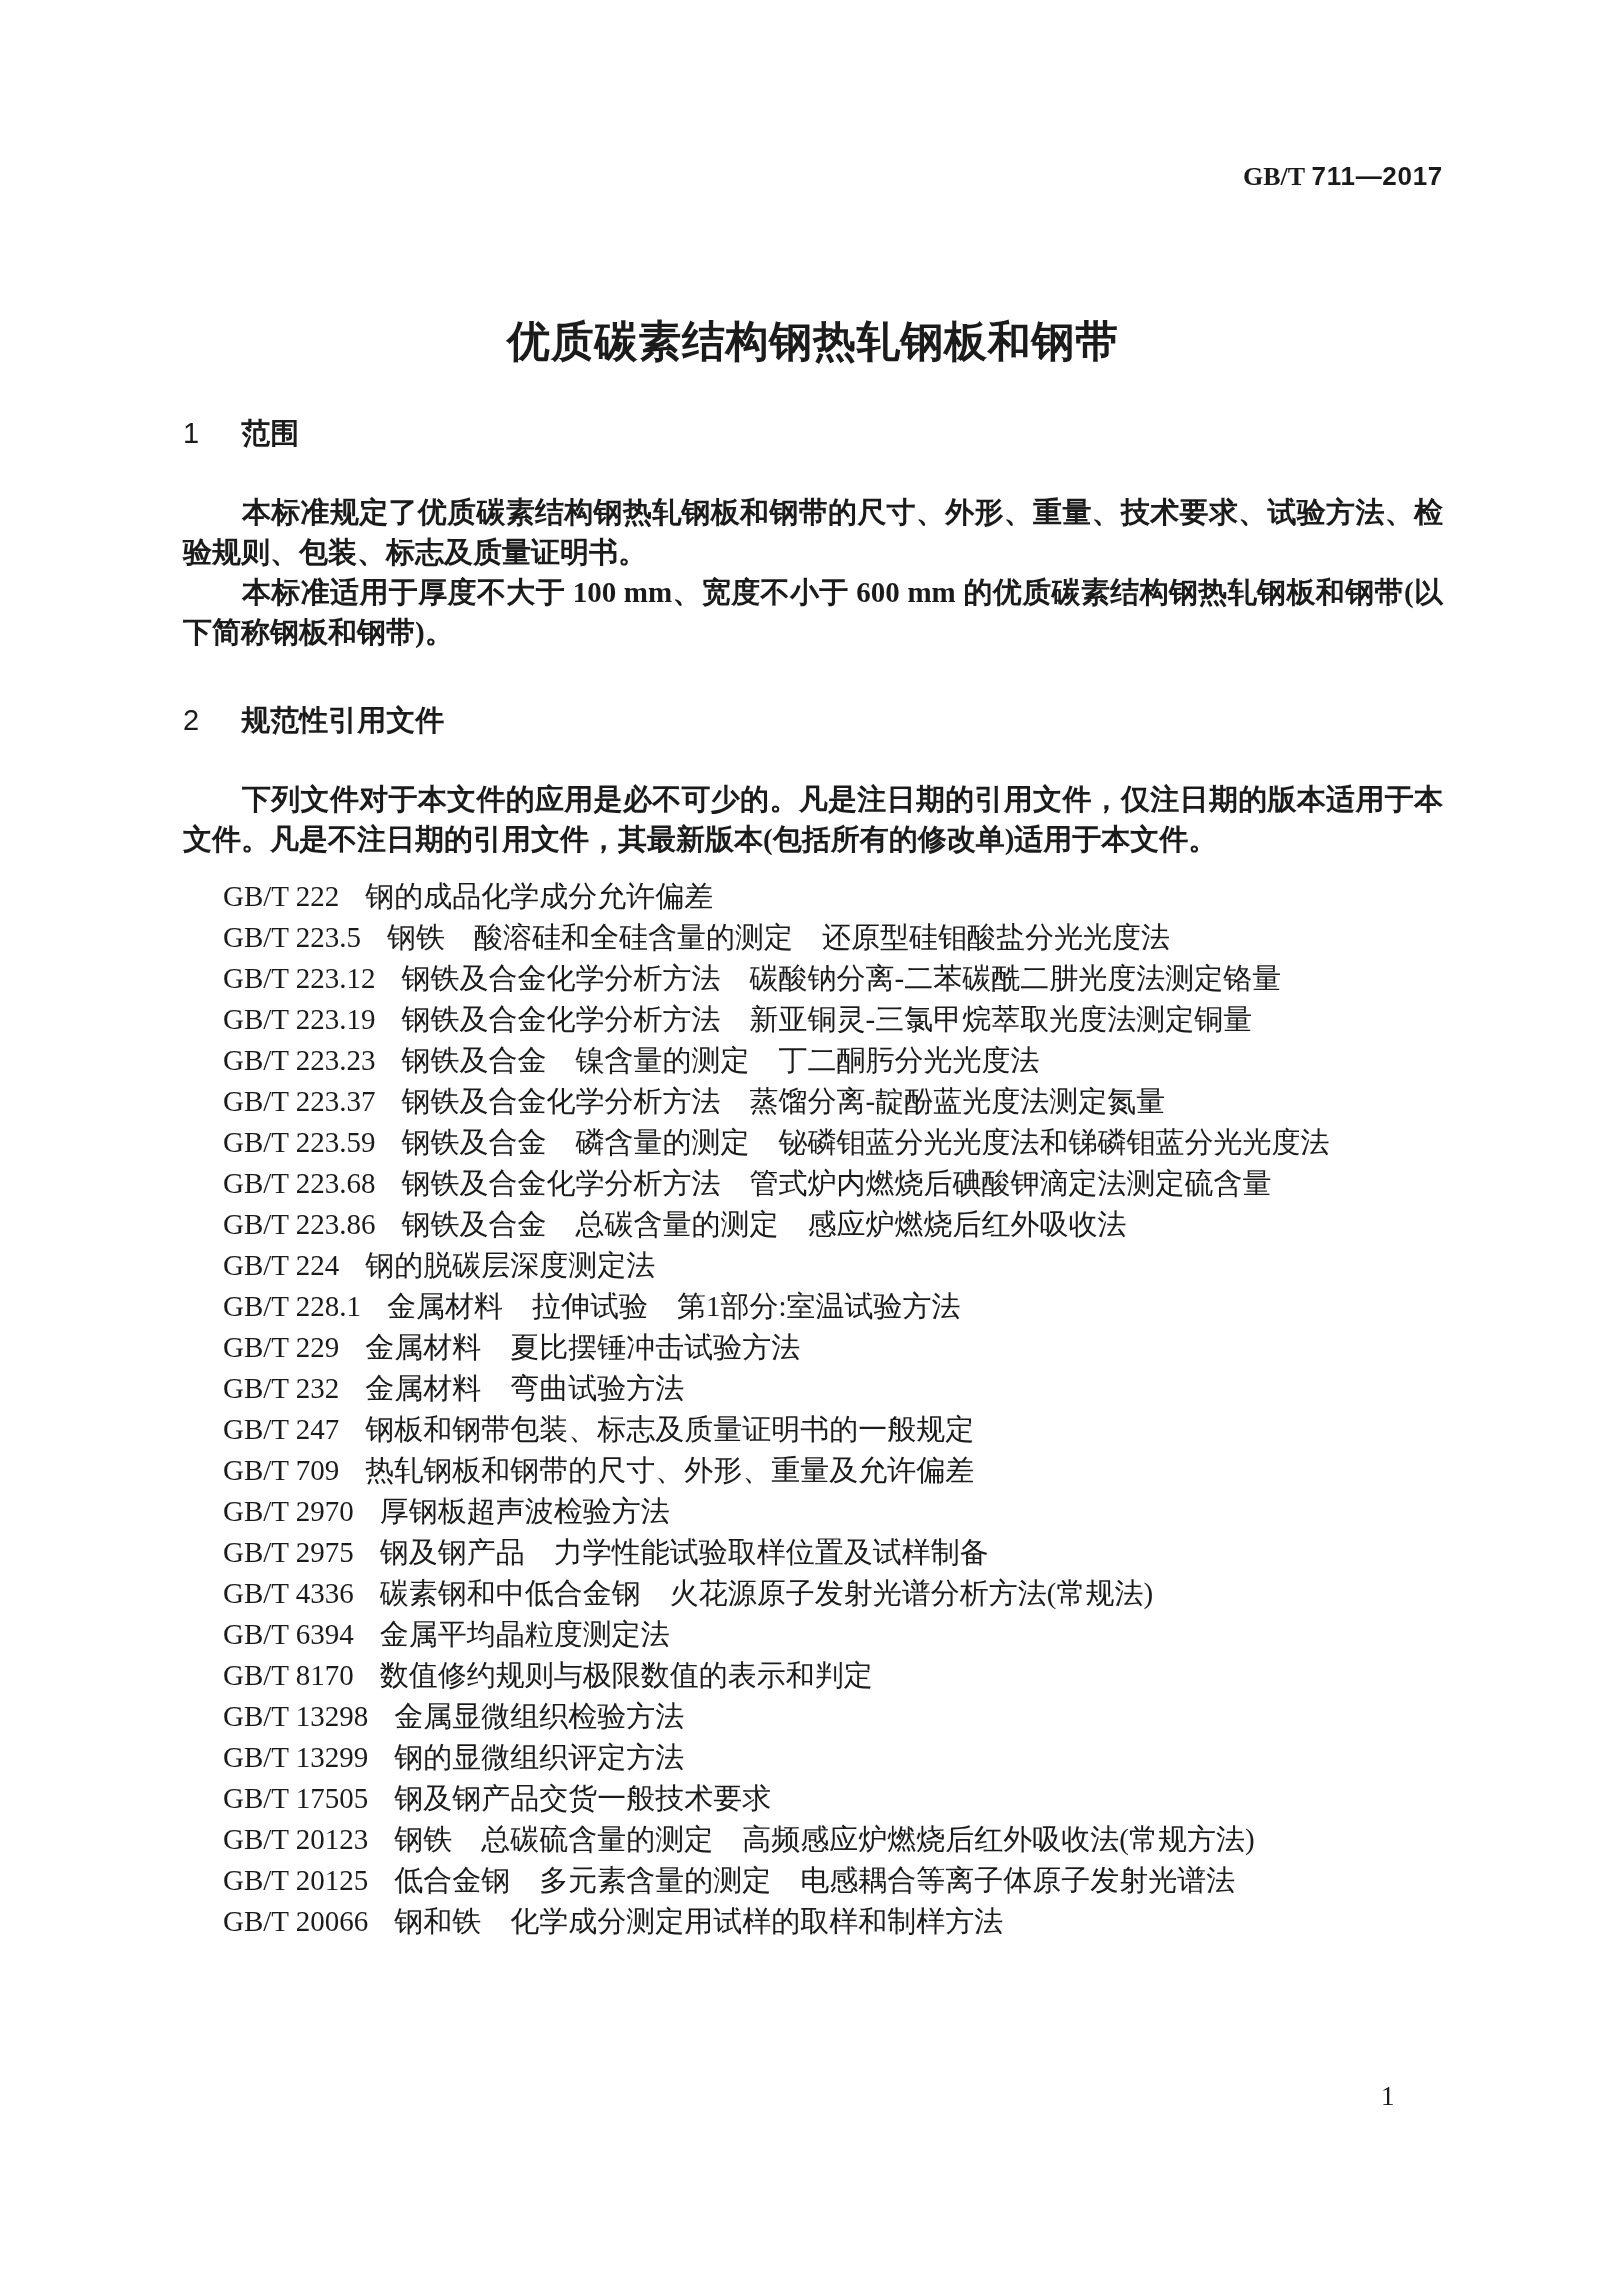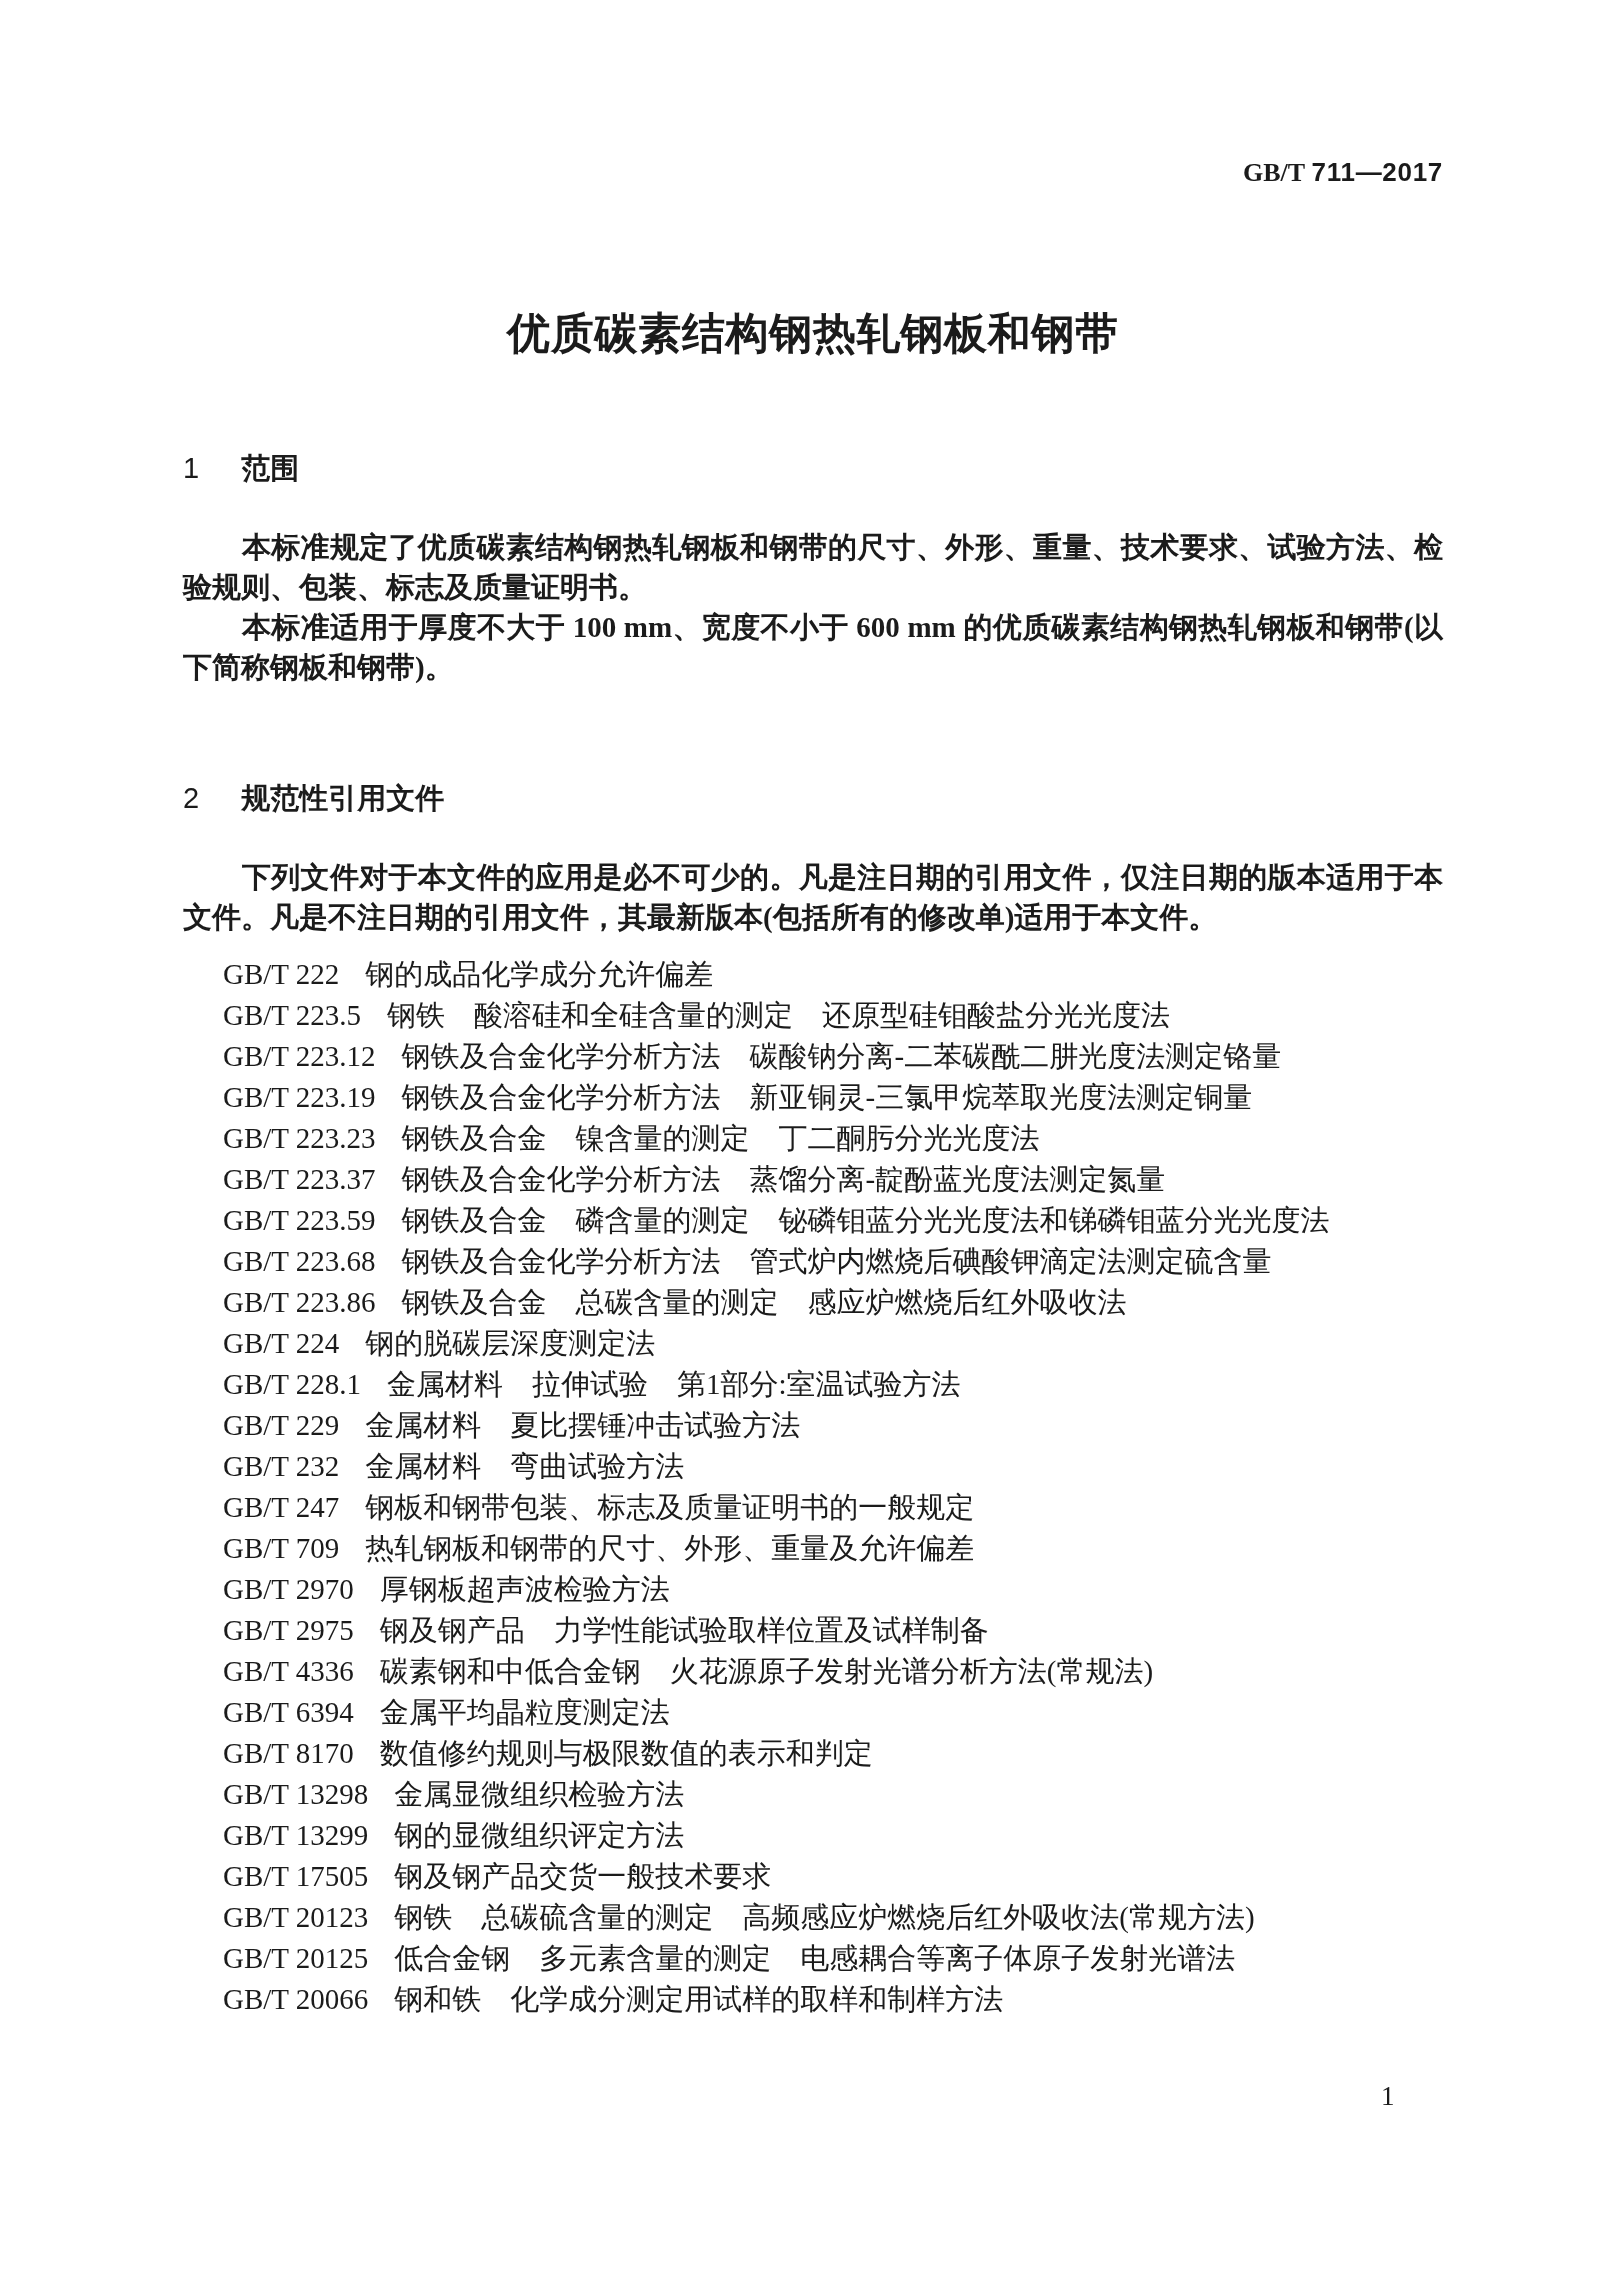--- a/index.html
+++ b/index.html
@@ -15,21 +15,21 @@
     box-sizing: border-box;
     padding: 0 173px 0 183px;
     color: #1b1b1b;
     font-family: "Liberation Serif", "DejaVu Serif", serif;
     overflow: hidden;
   }
   .header {
     padding-top: 158px;
     text-align: right;
     font-size: 26px;
-    line-height: 29px;
+    line-height: 36px;
     white-space: nowrap;
   }
   .code-prefix {
     font-family: "Liberation Serif", "DejaVu Serif", serif;
     font-weight: 700;
   }
   .code-number {
     font-family: "Liberation Sans", "DejaVu Sans", sans-serif;
     font-weight: 700;
     letter-spacing: 0.7px;
@@ -37,21 +37,21 @@
   .doc-title {
     margin: 123px 0 0 0;
     text-align: center;
     font-family: "Liberation Sans", "DejaVu Sans", sans-serif;
     font-weight: 700;
     font-size: 43px;
     line-height: 47px;
     letter-spacing: 0.7px;
   }
   .sec-heading {
-    margin-top: 95px;
+    margin-top: 52px;
     font-family: "Liberation Sans", "DejaVu Sans", sans-serif;
     font-size: 29px;
     line-height: 33px;
     white-space: nowrap;
   }
   .sec-heading.second {
   }
   .sec-num {
     font-weight: 400;
     margin-right: 42px;

